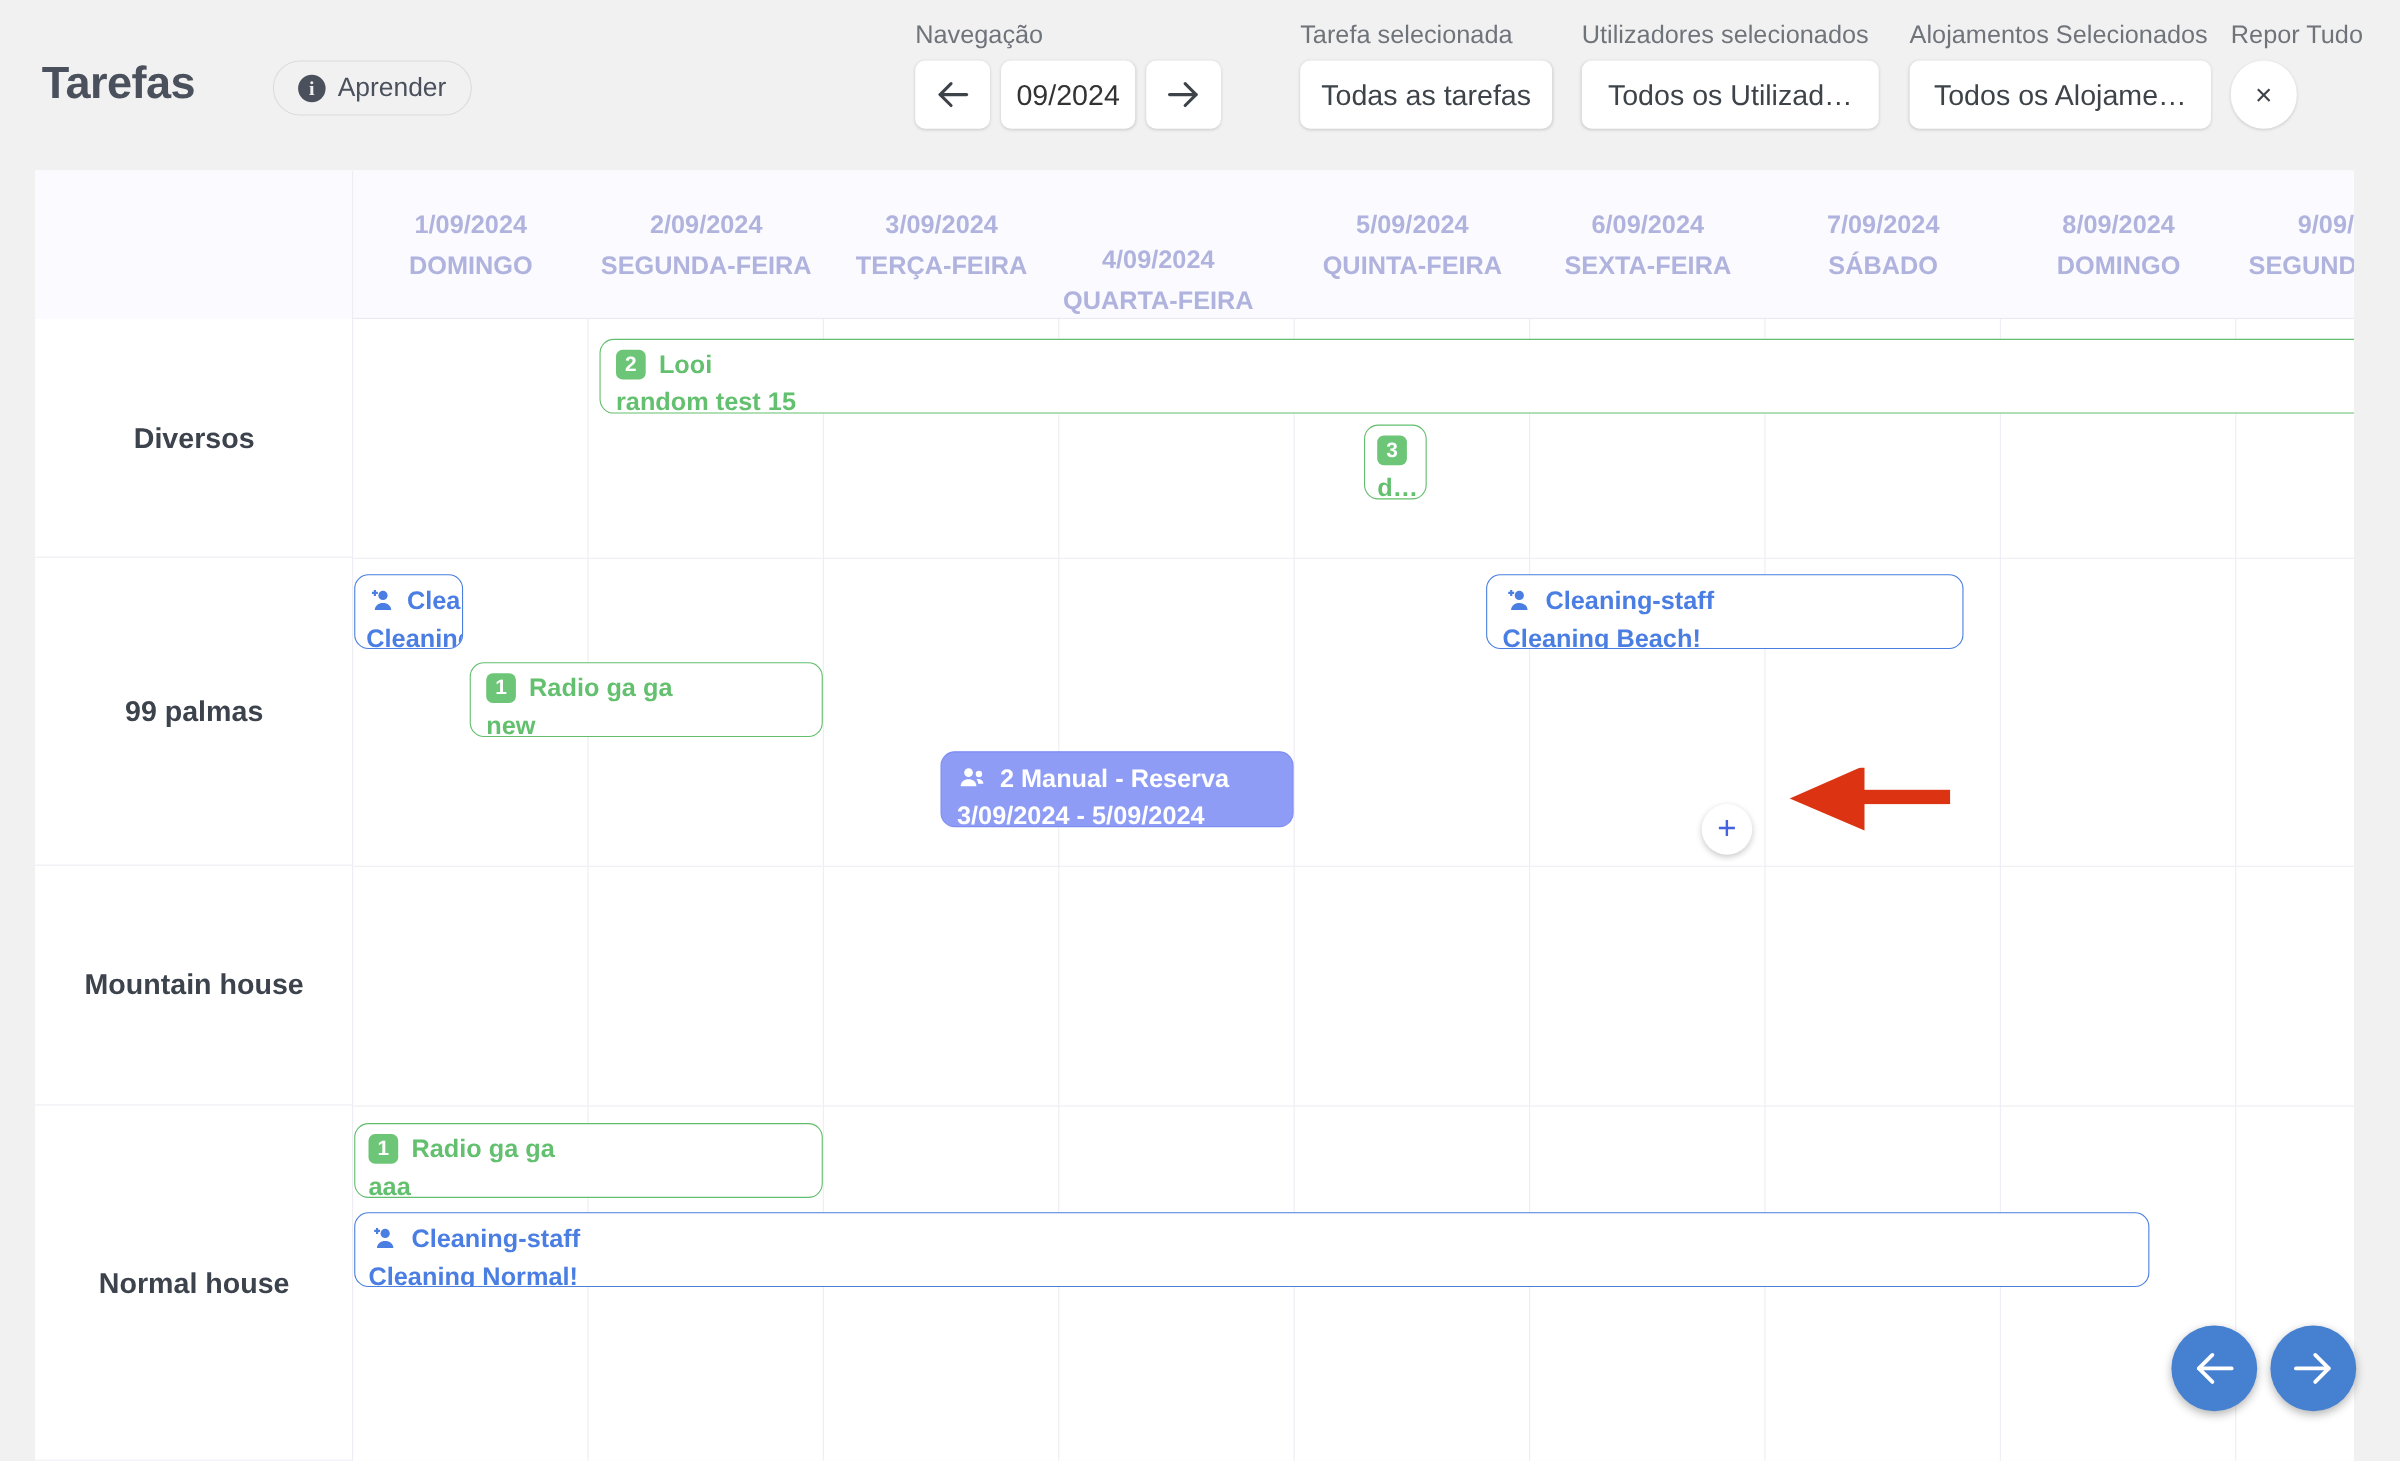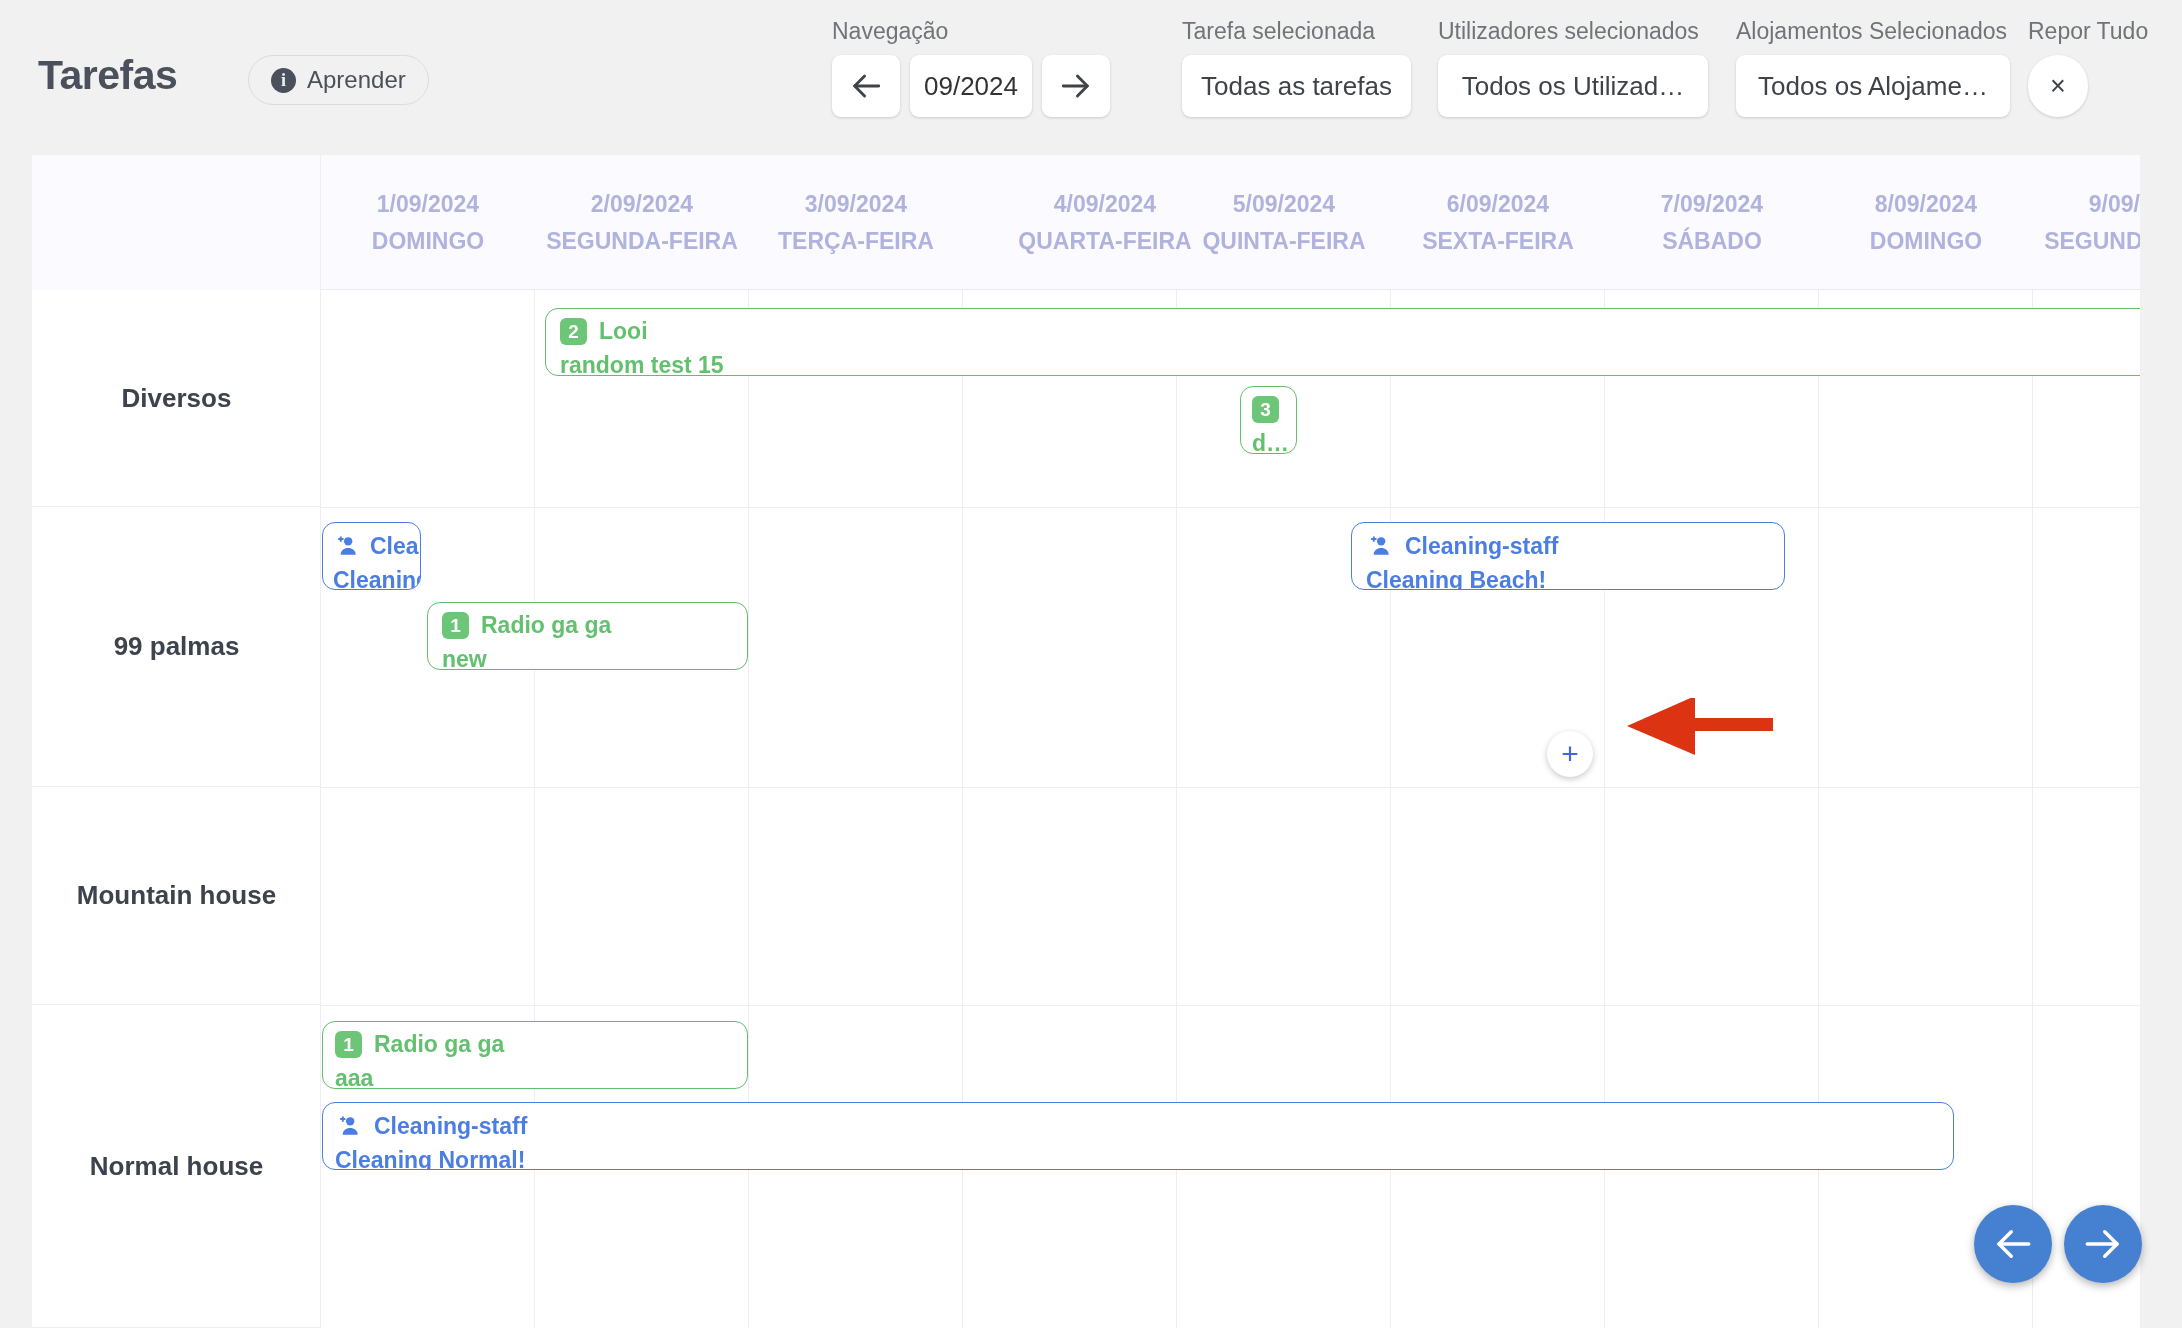--- a/index.html
+++ b/index.html
@@ -220,21 +220,21 @@
       <span class="dow">DOMINGO</span>
     </div>
     <div class="hdr-cell" style="left:503px;width:214px;">
       <span>2/09/2024</span>
       <span class="dow">SEGUNDA-FEIRA</span>
     </div>
     <div class="hdr-cell" style="left:717px;width:214px;">
       <span>3/09/2024</span>
       <span class="dow">TERÇA-FEIRA</span>
     </div>
-    <div class="hdr-cell" style="left:966px;width:214px;">
+    <div class="hdr-cell" style="left:914px;width:214px;margin-top:32px;">
       <span>4/09/2024</span>
       <span class="dow">QUARTA-FEIRA</span>
     </div>
     <div class="hdr-cell" style="left:1145px;width:214px;">
       <span>5/09/2024</span>
       <span class="dow">QUINTA-FEIRA</span>
     </div>
     <div class="hdr-cell" style="left:1359px;width:214px;">
       <span>6/09/2024</span>
       <span class="dow">SEXTA-FEIRA</span>
@@ -320,20 +320,32 @@
       </div>
 
       <div class="bar green" style="left:106px;top:312px;width:321px;height:68px;">
         <div class="line1">
           <span class="num-badge">1</span>
           <span>Radio ga ga</span>
         </div>
         <div class="line2">new</div>
       </div>
 
+      <div class="bar purple" style="left:534px;top:393px;width:321px;height:69px;">
+        <div class="line1" style="gap:11px;padding-left:14px;">
+          <svg class="ic" viewBox="0 0 24 24" fill="#fff">
+            <circle cx="9" cy="8" r="3.4"></circle>
+            <circle cx="17.1" cy="9.1" r="2.5"></circle>
+            <path d="M2.9 18.6c0-3.4 2.7-5.3 6.1-5.3s6.1 1.9 6.1 5.3z"></path>
+            <path d="M16 13.1c2.6 0 4.6 1.3 4.6 3.7h-4.1c0-1.5-.5-2.7-1.3-3.6z"></path>
+          </svg>
+          <span>2 Manual - Reserva</span>
+        </div>
+        <div class="line2">3/09/2024 - 5/09/2024</div>
+      </div>
 
       <div class="plus-fab" style="left:1226px;top:441px;">+</div>
 
       <svg class="arrow-annot" style="left:1306px;top:408px;width:146px;height:58px;" viewBox="0 0 146 58">
         <g fill="#dc3412">
           <rect x="62" y="20" width="84" height="13"></rect>
           <polygon points="0,28 68,-2 68,57"></polygon>
         </g>
       </svg>
 

